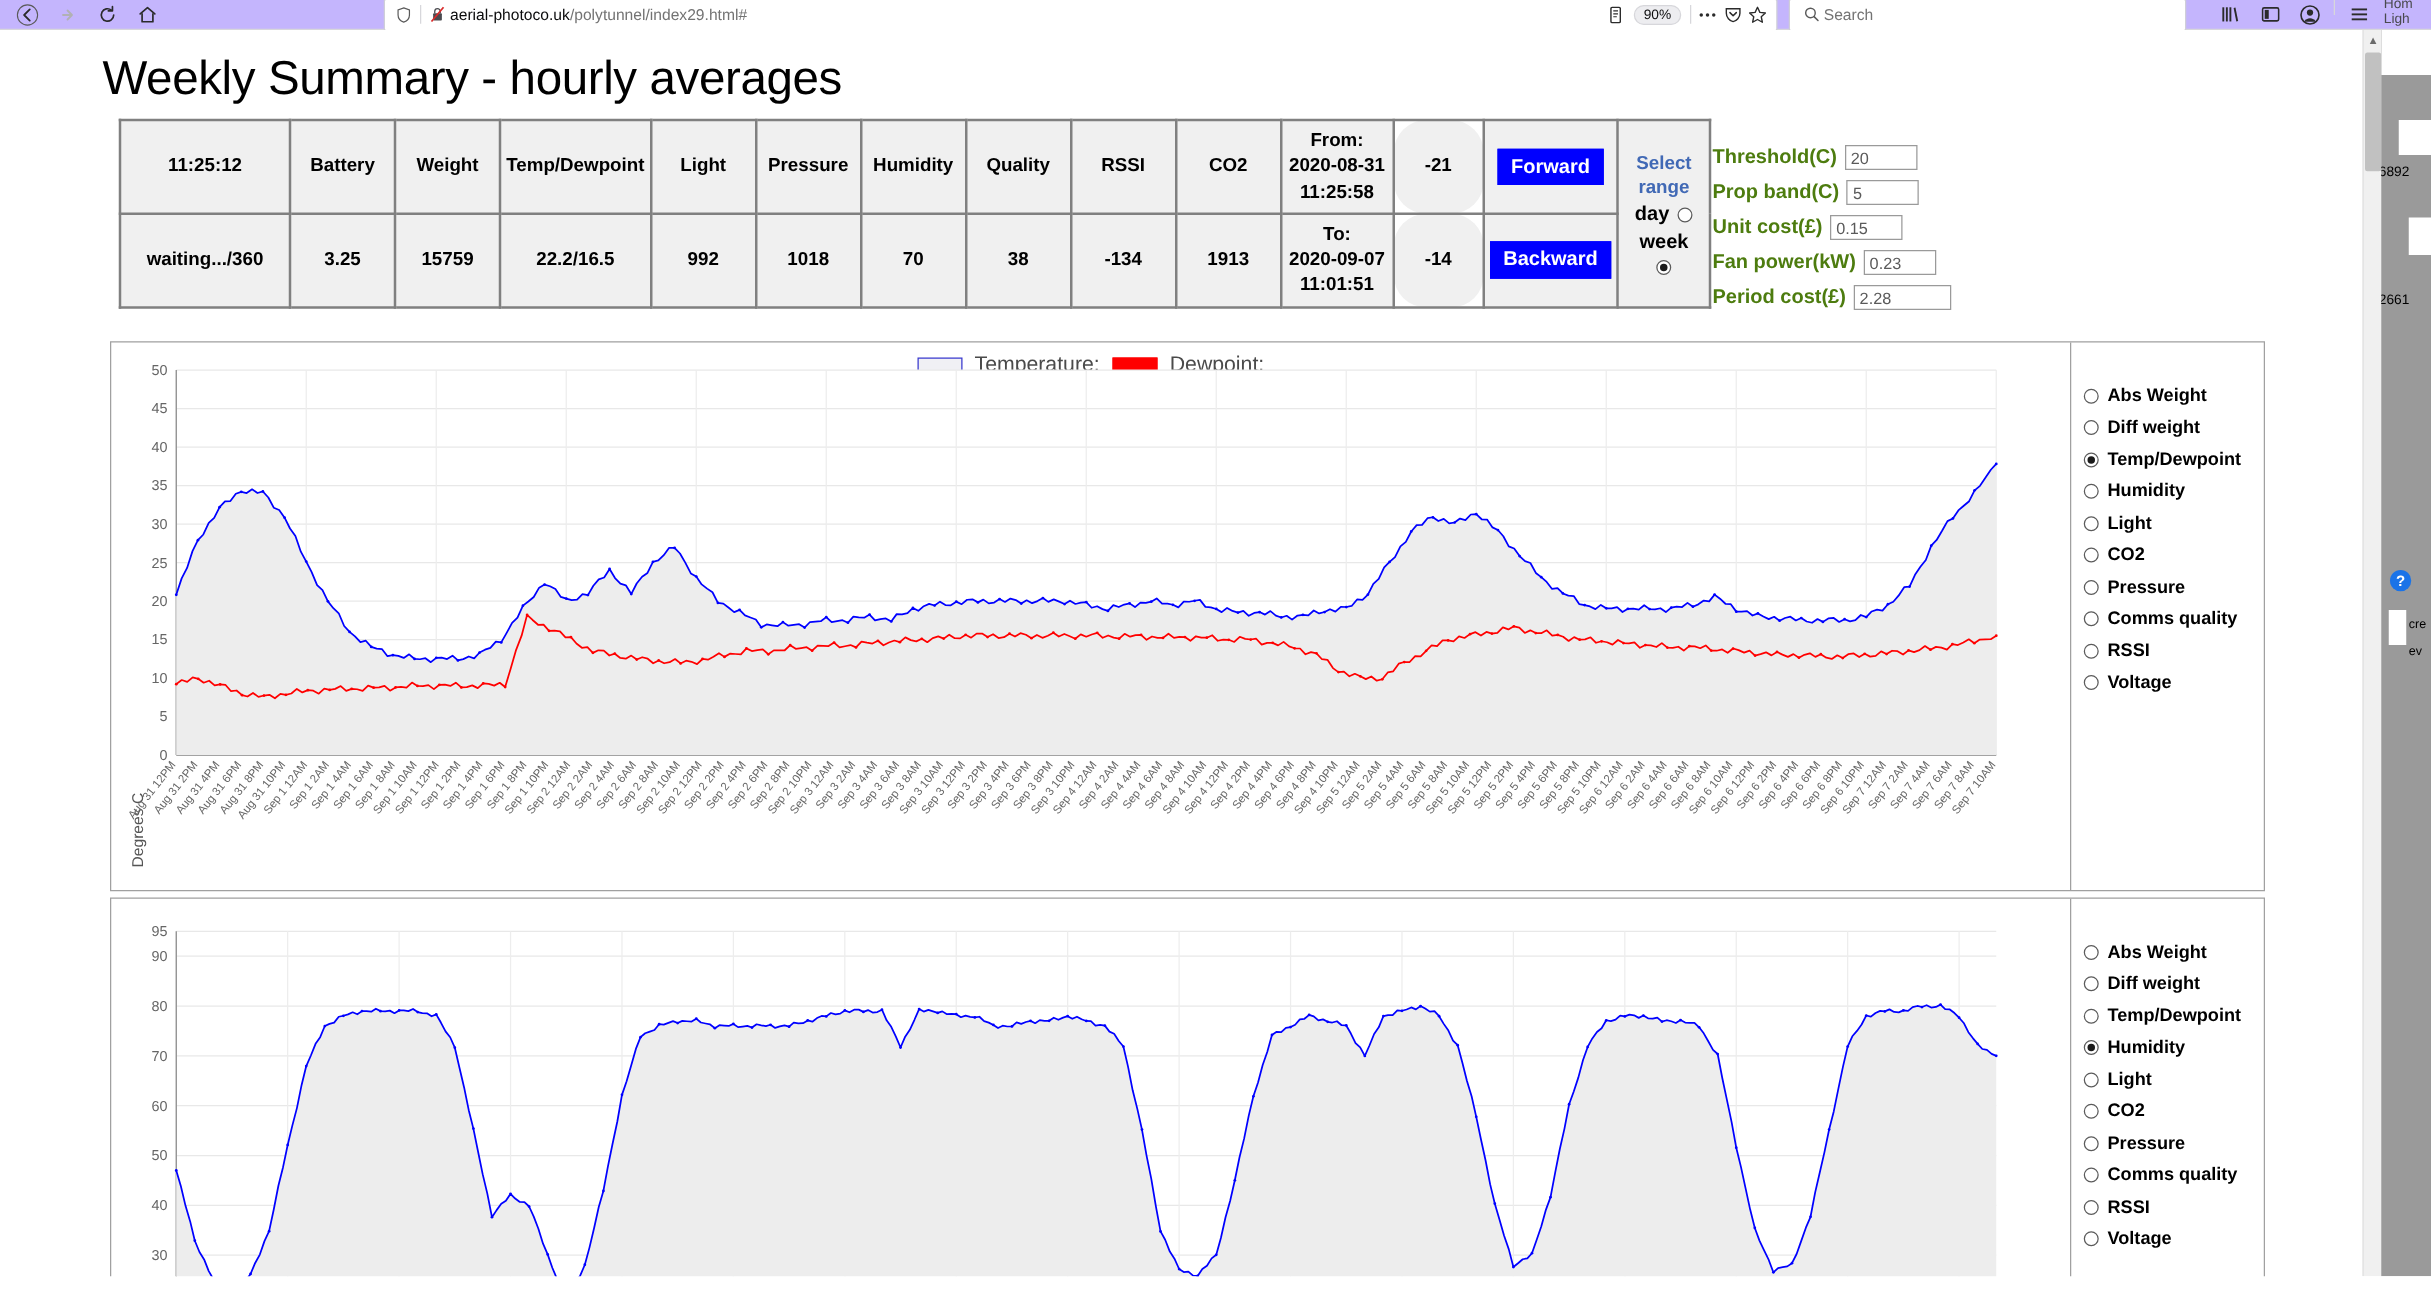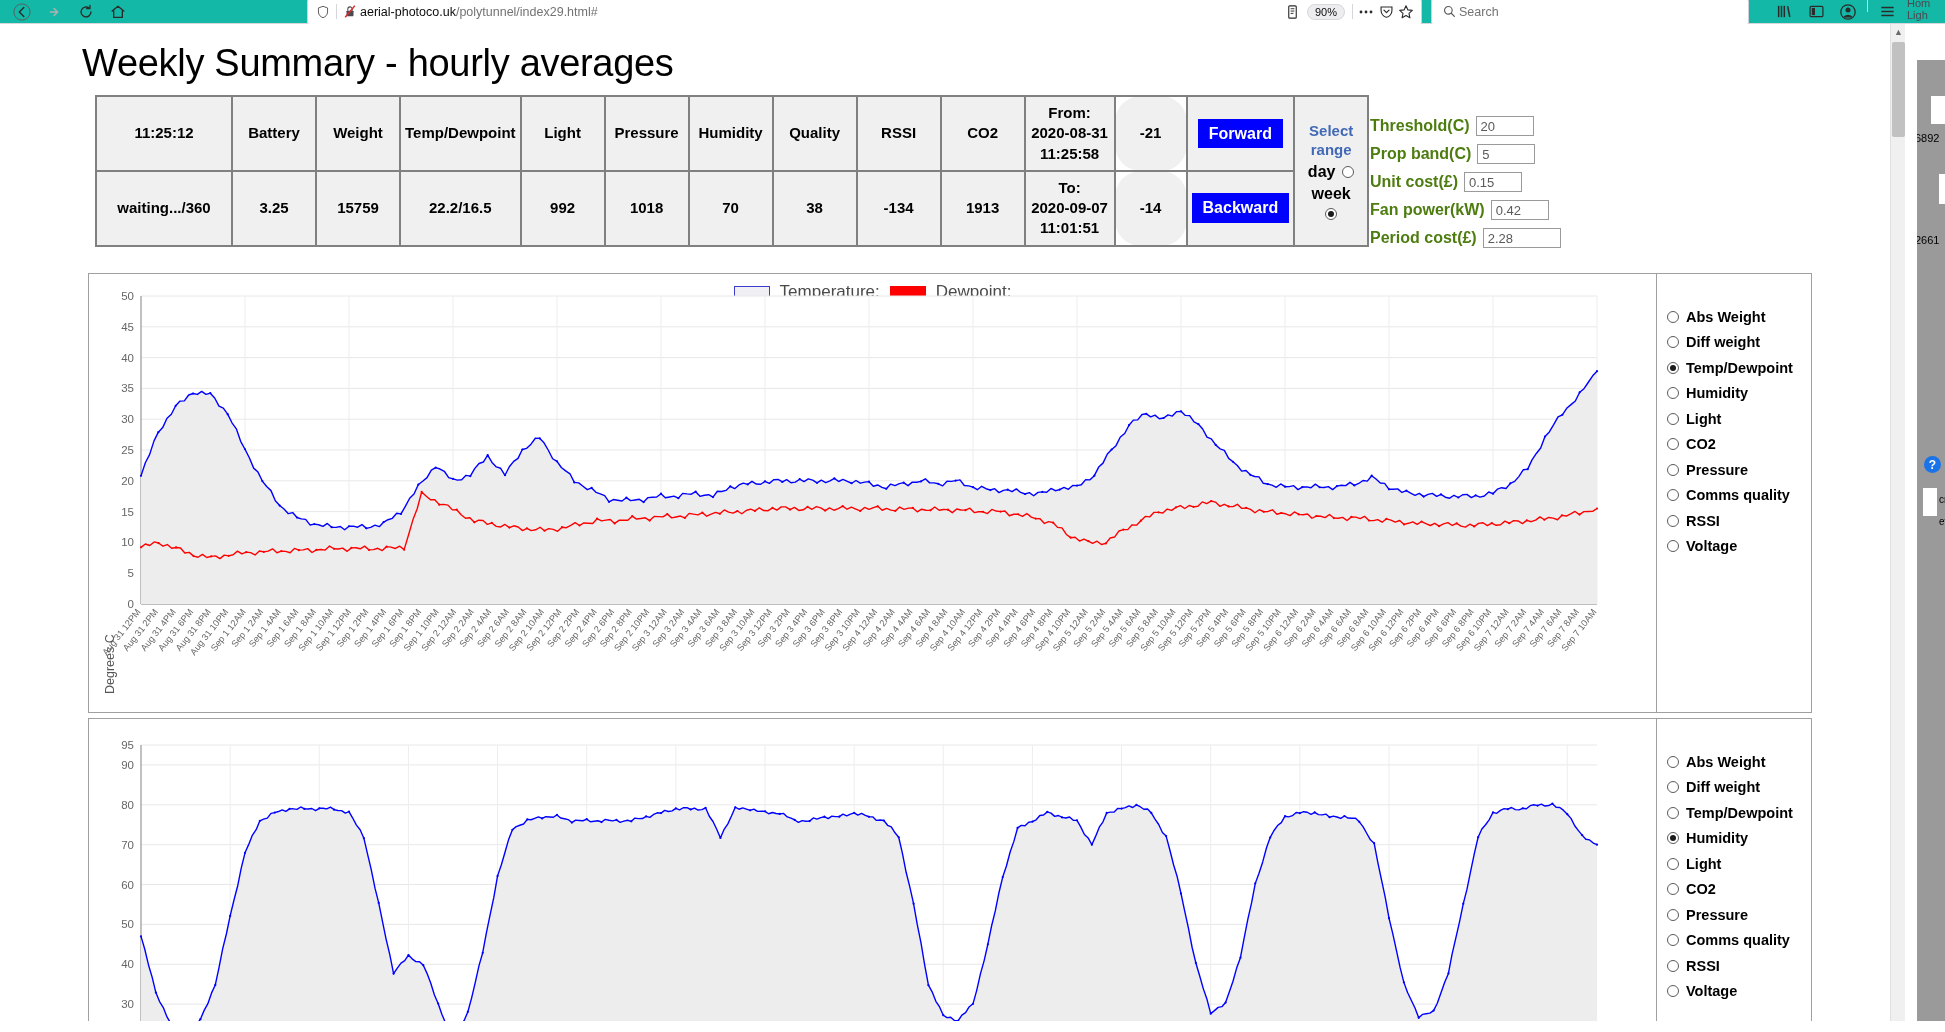--- a/index.html
+++ b/index.html
@@ -5,21 +5,21 @@
   * { box-sizing: border-box; }
   html, body { margin:0; padding:0; }
   body {
     width:1945px; height:1032px; overflow:hidden;
     font-family:"Liberation Sans", sans-serif;
     background:#ffffff; color:#000;
   }
 
   
   #browser-chrome {
-    height:24px; background:#14b8a6; border-bottom:1px solid #d7d7db;
+    height:24px; background:#c4b5fd; border-bottom:1px solid #d7d7db;
     display:flex; align-items:center; padding:0 6px; position:relative;
   }
   .nav-btn {
     width:32px; height:30px; display:flex; align-items:center; justify-content:center;
     color:#0c0c0d; font-size:17px; flex:none;
   }
   .nav-btn.disabled { color:#b1b1b3; }
   .nav-btn svg { display:block; }
   #urlbar {
     flex:0 0 1115px; margin-left:173px; height:26px; background:#fff;
@@ -148,21 +148,21 @@
   }
   #vscroll .arrow {
     width:15px; height:16px; display:flex; align-items:center; justify-content:center;
     font-size:9px; color:#6b6b6b;
   }
   #vscroll .thumb {
     position:absolute; left:1px; top:18px; width:13px; height:95px;
     background:#c1c1c1; border-radius:2px;
   }
   #right-strip {
-    position:absolute; right:0; top:0; width:28px; height:997px;
+    position:absolute; right:0; top:0; width:40px; height:997px;
     background:#9a9a9a; overflow:hidden; font-size:11px; color:#fff;
   }
   .rs-white { position:absolute; background:#fff; }
   .rs-txt { position:absolute; color:#000; font-size:11px; }
   #help-dot {
     position:absolute; left:7px; top:432px; width:17px; height:17px;
     border-radius:50%; background:#1a73e8; color:#fff; font-size:12px;
     font-weight:bold; display:flex; align-items:center; justify-content:center;
   }
 </style>
@@ -356,21 +356,21 @@
     <div class="setting-row">
       <span class="setting-label">Prop band(C)</span>
       <span class="setting-input" style="width:58px">5</span>
     </div>
     <div class="setting-row">
       <span class="setting-label">Unit cost(£)</span>
       <span class="setting-input" style="width:58px">0.15</span>
     </div>
     <div class="setting-row">
       <span class="setting-label">Fan power(kW)</span>
-      <span class="setting-input" style="width:58px">0.42</span>
+      <span class="setting-input" style="width:58px">0.23</span>
     </div>
     <div class="setting-row">
       <span class="setting-label">Period cost(£)</span>
       <span class="setting-input" style="width:78px">2.28</span>
     </div>
   </div>
 
   <div class="chart-panel" id="chart-panel-1">
     <div class="chart-area">
       <div class="chart-legend">

